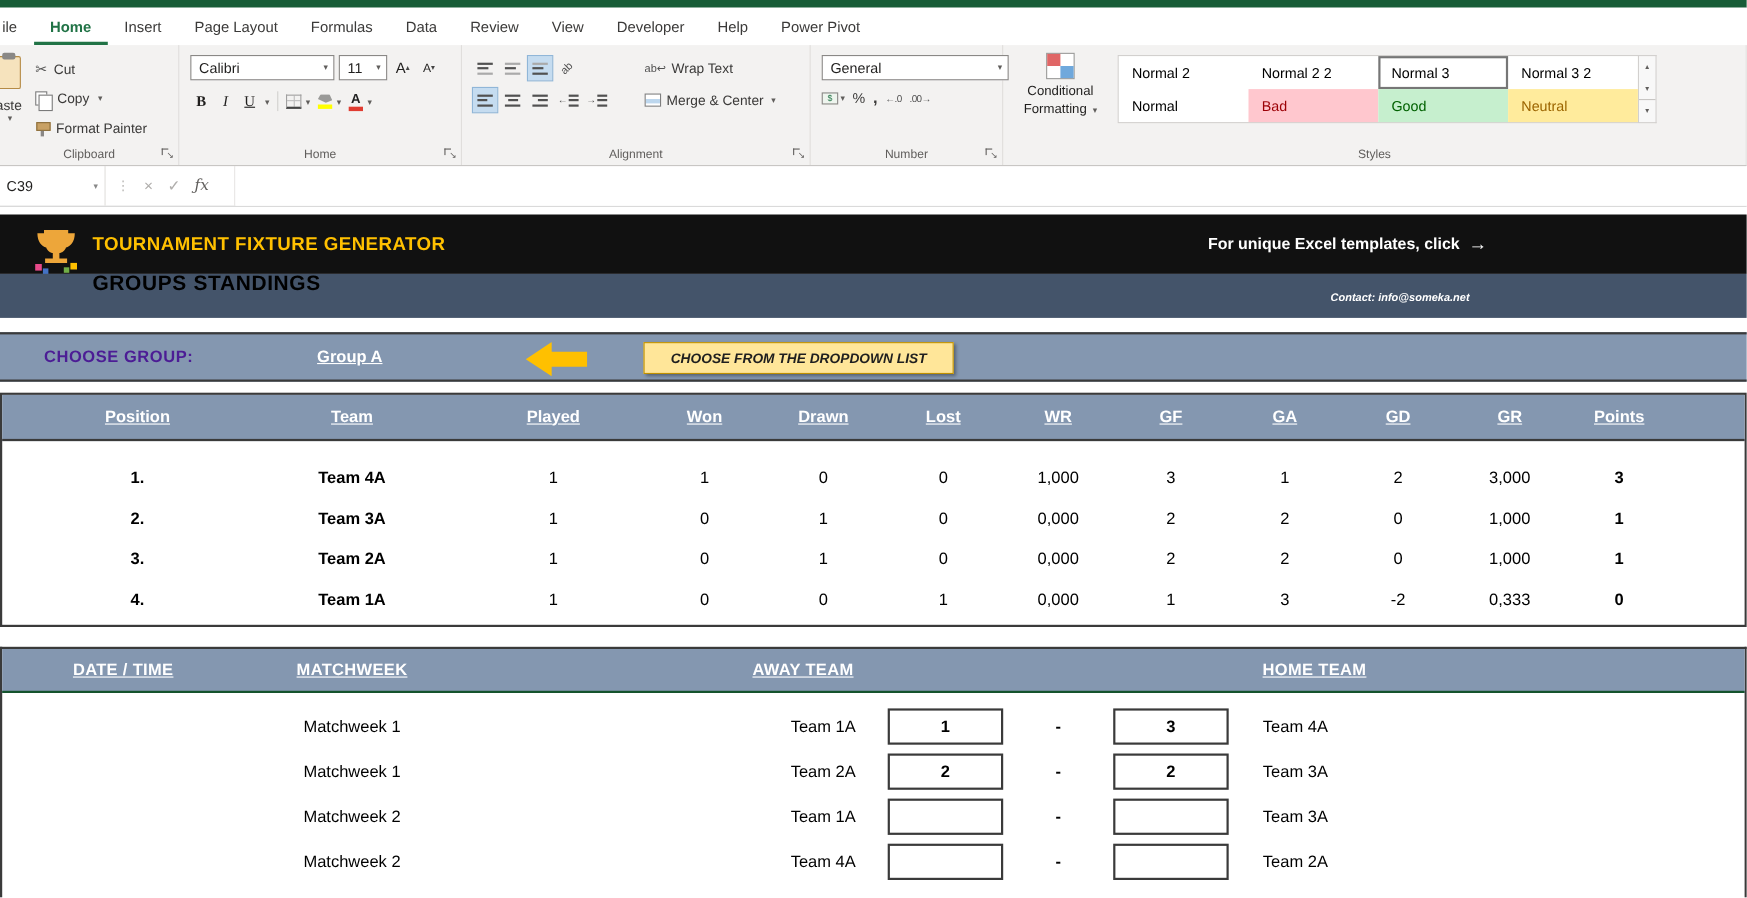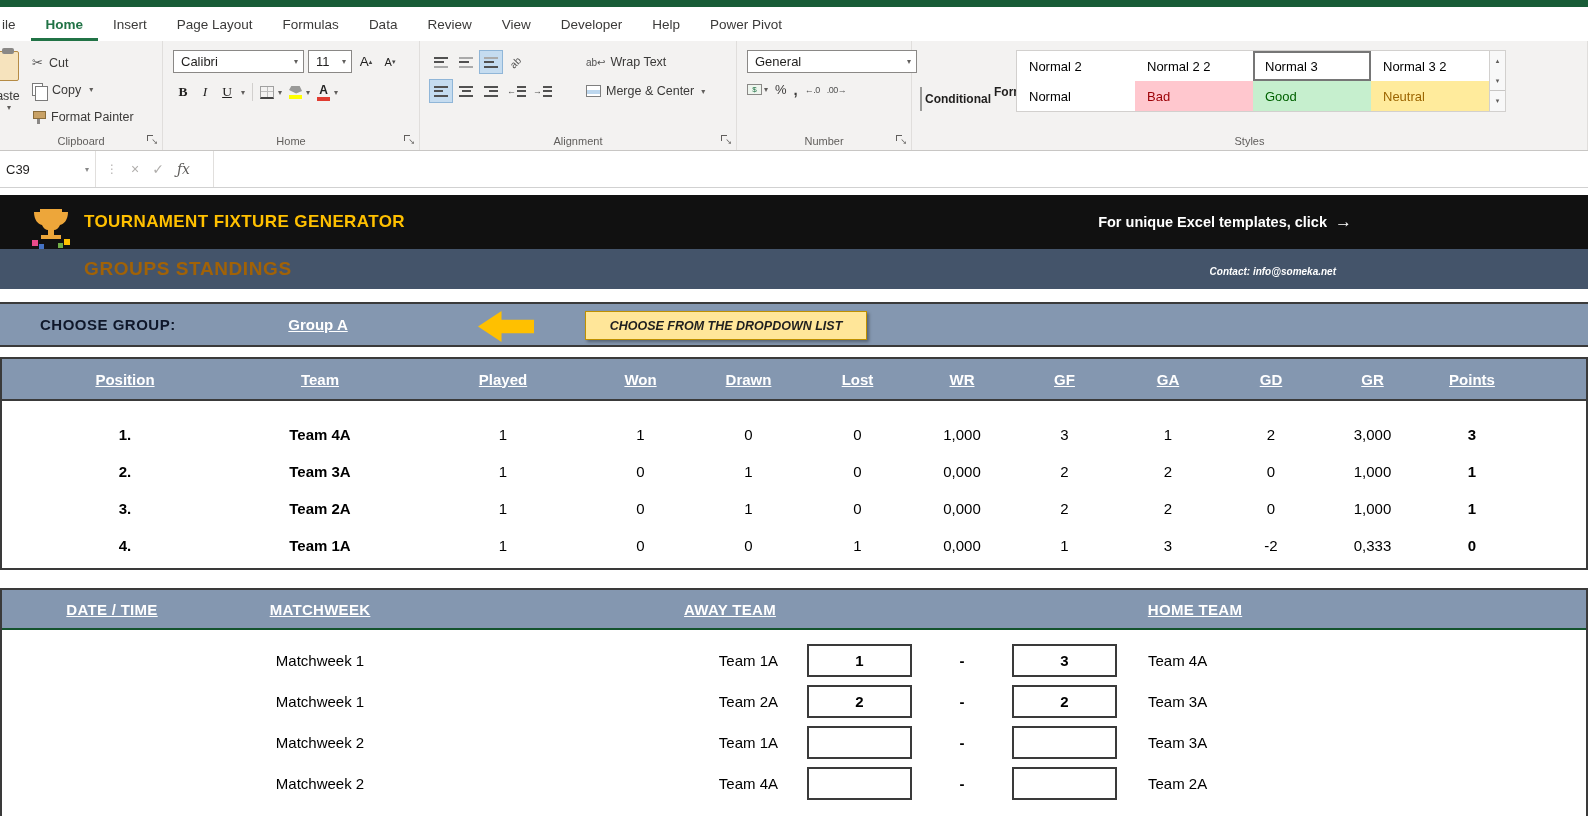--- a/index.html
+++ b/index.html
@@ -83,21 +83,21 @@
   .num-combo { width:170px; }
   .num-row2 { display:flex; align-items:center; gap:7px; margin-top:8px; }
   .nbtn { display:flex; align-items:center; color:#3b3a39; }
   .ic-money { width:15px; height:11px; border:1px solid #8a8886; font-size:8px; display:flex; align-items:center; justify-content:center; color:#217346; background:#eef5ee; }
   .nbtn.pct { font-size:13px; }
   .nbtn.comma { font-size:15px; font-weight:700; }
   .nbtn.dec { font-size:9px; letter-spacing:-.5px; color:#515151; }
 
   
   .g-styles { width:676px; display:flex; padding:7px 0 0 8px; }
-  .big-btn { display:flex; flex-direction:row; align-items:center; font-size:12px; color:#201f1e; text-align:center; gap:3px; line-height:1.2;font-weight:bold; }
+  .big-btn { display:flex; flex-direction:column; align-items:center; font-size:12px; color:#201f1e; text-align:center; gap:3px; line-height:1.2; }
   .big-btn.cf { width:88px; }
   .big-btn.fat { width:66px; }
   .cf-icon { width:26px; height:24px; background:#fff; border:1px solid #9a9a98; display:grid; grid-template-columns:1fr 1fr; grid-template-rows:1fr 1fr; }
   .cf-icon span:nth-child(1) { background:#e06666; }
   .cf-icon span:nth-child(4) { background:#6fa8dc; }
   .fat-icon { width:26px; height:24px; border:1px solid #9a9a98; background:linear-gradient(#9dc3e6,#9dc3e6) 0 0/100% 7px no-repeat,linear-gradient(#c8c6c4,#c8c6c4) 0 13px/100% 1px no-repeat,linear-gradient(#c8c6c4,#c8c6c4) 0 19px/100% 1px no-repeat,linear-gradient(#c8c6c4,#c8c6c4) 8px 0/1px 100% no-repeat,linear-gradient(#c8c6c4,#c8c6c4) 17px 0/1px 100% no-repeat,#fff; }
   .gallery { margin-left:8px; margin-top:2px; background:#fff; border:1px solid #d2d0ce; display:grid; grid-template-columns:repeat(4,118px); grid-auto-rows:30px; align-self:flex-start; }
   .gcell { display:flex; align-items:center; padding-left:10px; font-size:13px; color:#000; border:2px solid transparent; white-space:nowrap; }
   .gcell.selected { border-color:#767676; }
   .gcell.bad { background:#ffc7ce; color:#9c0006; }
@@ -118,30 +118,30 @@
   .formula-input { flex:1; background:#fff; }
 
   
   .sheet { position:absolute; top:189px; left:0; width:1588px; height:627px; background:#fff; }
 
   .banner { position:absolute; top:6px; left:0; width:100%; height:94px; }
   .banner-top { height:54px; background:#111; }
   .banner-bottom { height:40px; background:#44546a; }
   .trophy { position:absolute; left:26px; top:12px; }
   .banner-title { position:absolute; left:84px; top:0; height:54px; display:flex; align-items:center; color:#ffc000; font-size:17px; font-weight:700; letter-spacing:.4px; }
-  .banner-sub { position:absolute; left:84px; top:54px; height:40px; display:flex; align-items:center; color:#a16207; font-size:19px; font-weight:700; letter-spacing:.6px; }
+  .banner-sub { position:absolute; left:84px; top:44px; height:40px; display:flex; align-items:center; color:#000000; font-size:19px; font-weight:700; letter-spacing:.6px; }
   .banner-promo { position:absolute; right:236px; top:0; height:54px; display:flex; align-items:center; gap:8px; color:#fff; font-size:14.5px; font-weight:700; }
   .promo-arrow { font-size:17px; font-weight:700; }
   .banner-contact { position:absolute; right:252px; top:54px; height:44px; display:flex; align-items:center; color:#fff; font-size:10px; font-style:italic; font-weight:600; }
   .logo-box { position:absolute; left:1368px; top:20px; width:180px; height:66px; background:#fff; display:flex; flex-direction:column; align-items:center; justify-content:center; }
   .logo-text { font-size:31px; font-weight:800; color:#0d0d0d; letter-spacing:-1px; line-height:1; }
   .logo-sub { font-size:11.5px; color:#203864; align-self:flex-end; margin-right:12px; margin-top:2px; font-weight:600; }
 
   .choose-bar { position:absolute; top:113px; left:0; width:100%; height:45px; background:#8497b0; border-top:2px solid #3a3a3a; border-bottom:2px solid #3a3a3a; }
-  .choose-label { position:absolute; left:40px; top:0; height:100%; display:flex; align-items:center; color:#0f172a; font-weight:700; font-size:15px; letter-spacing:.5px;text-align:right; }
+  .choose-label { position:absolute; left:40px; top:0; height:100%; display:flex; align-items:center; color:#4c1d95; font-weight:700; font-size:15px; letter-spacing:.5px;text-align:right; }
   .choose-value { position:absolute; left:240px; width:156px; top:0; height:100%; display:flex; align-items:center; justify-content:center; color:#fff; font-weight:700; font-size:15px; text-decoration:underline; }
   .choose-arrow { position:absolute; left:478px; top:7px; width:56px; height:31px; background:#ffc000; clip-path:polygon(0 50%,42% 0,42% 28%,100% 28%,100% 72%,42% 72%,42% 100%); }
   .choose-note { position:absolute; left:585px; top:7px; width:282px; height:29px; background:#ffe699; border:1px solid #bf9000; box-shadow:2px 2px 3px rgba(0,0,0,.35); display:flex; align-items:center; justify-content:center; font-size:12.5px; font-weight:700; font-style:italic; color:#1f1f1f; }
 
   .standings { position:absolute; top:168px; left:0; width:1588px; height:213px; border:2px solid #3a3a3a; background:#fff; }
   .st-grid { display:grid; grid-template-columns:220px 196px 170px 105px 111px 107px 102px 103px 104px 102px 101px 98px 1fr; align-items:center; }
   .st-head { height:42px; background:#8497b0; border-bottom:2px solid #3a3a3a; }
   .st-head span { text-align:center; color:#fff; font-weight:700; font-size:15px; text-decoration:underline; }
   .st-body { padding-top:15px; }
   .st-row { height:37px; font-size:15px; color:#000; }

